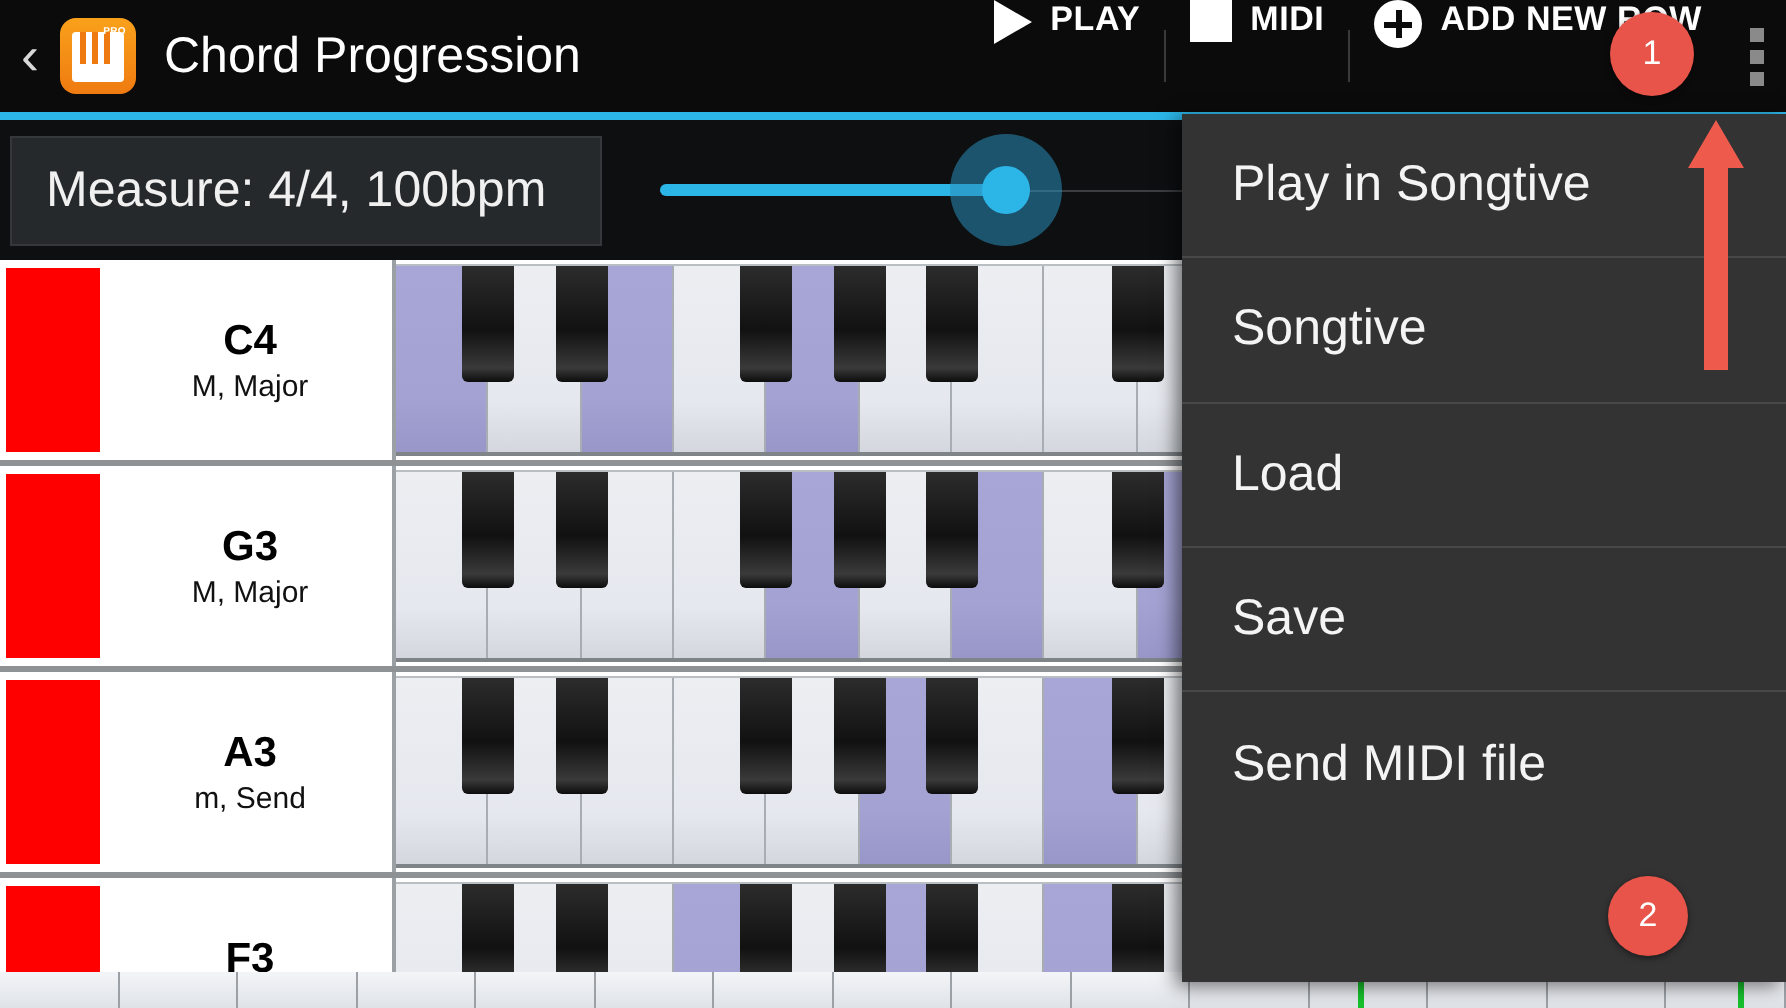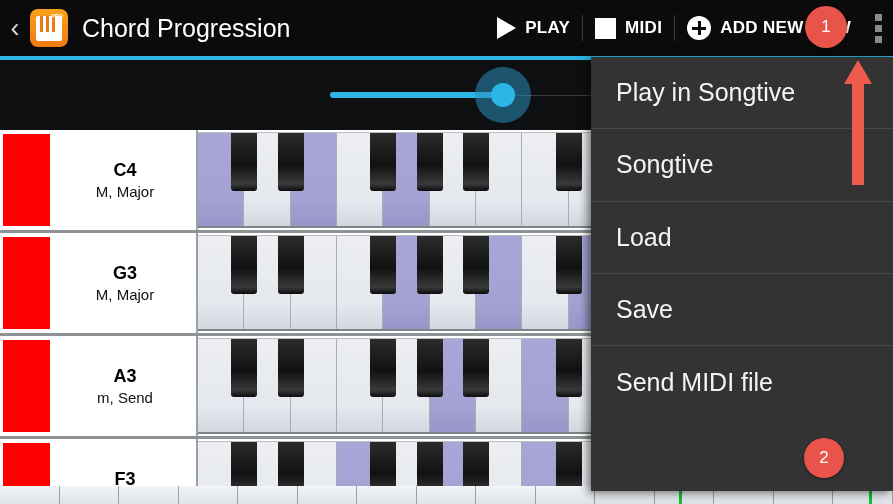--- a/index.html
+++ b/index.html
@@ -68,21 +68,21 @@
     font-size: 25px;
     margin-left: 14px;
     white-space: nowrap;
     font-weight: 400;
   }
   .tb-actions {
     margin-left: auto;
     display: flex; align-items: center; height: 56px;
   }
   .tb-btn {
-    display: flex; align-items: center;
+    display: flex; align-items: flex-start;
     height: 56px;
     padding: 0 12px;
     color: #fff;
     font-size: 17px;
     font-weight: bold;
     letter-spacing: .3px;
     white-space: nowrap;
   }
   .tb-sep {
     width: 1px; height: 26px;
@@ -214,21 +214,21 @@
   }
   .row-label {
     position: absolute; left: 55px; top: 0;
     width: 140px; height: 100px;
     display: flex; flex-direction: column;
     align-items: center; justify-content: center;
     gap: 2px;
   }
   .row-name {
     color: #000;
-    font-size: 18px;
+    font-size: 21px;
     font-weight: bold;
   }
   .row-quality {
     color: #111;
     font-size: 15px;
   }
   .row-divider {
     position: absolute; left: 196px; top: 0;
     width: 2px; height: 100px;
     background: #9aa0a4;
@@ -349,20 +349,23 @@
         <span></span>
         <span></span>
         <span></span>
       </div>
     </div>
   </div>
 
   <div class="accent-line"></div>
 
   <div class="measurebar">
+    <div class="measure-box">
+      <span>Measure: 4/4, 100bpm</span>
+    </div>
     <div class="slider-wrap">
       <div class="slider-rail"></div>
       <div class="slider-fill"></div>
       <div class="slider-halo"></div>
       <div class="slider-thumb"></div>
     </div>
   </div>
 
   <div class="rows" id="rows-container">
       <div class="row">

